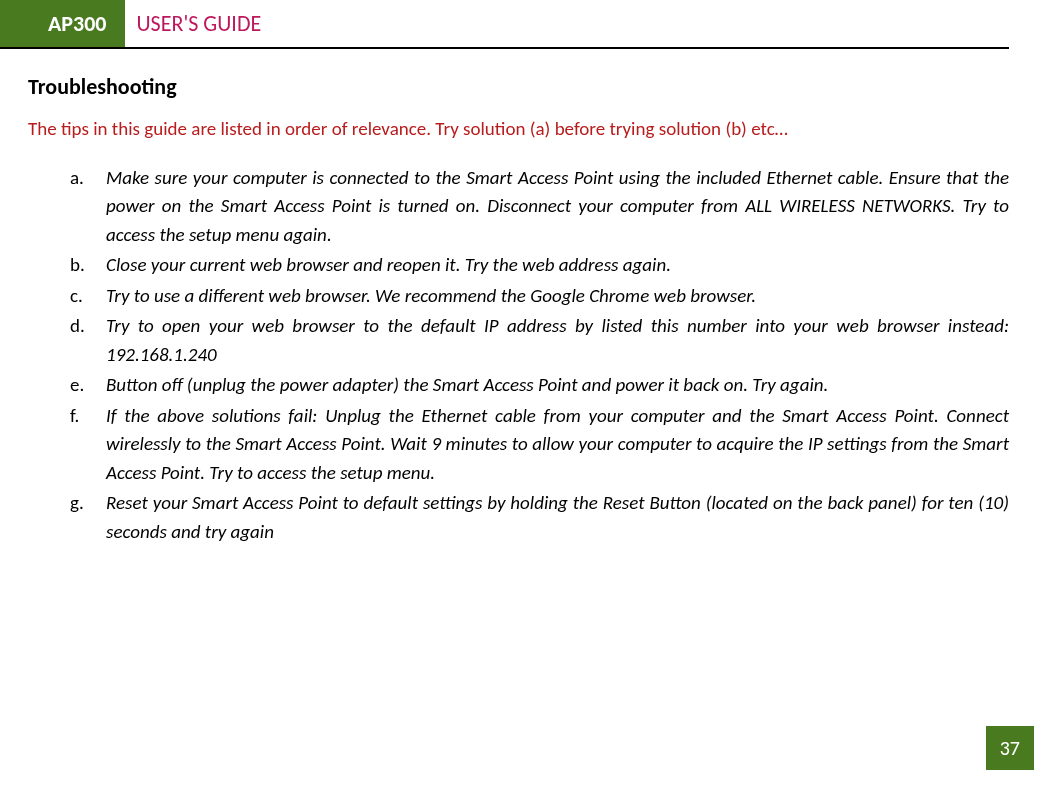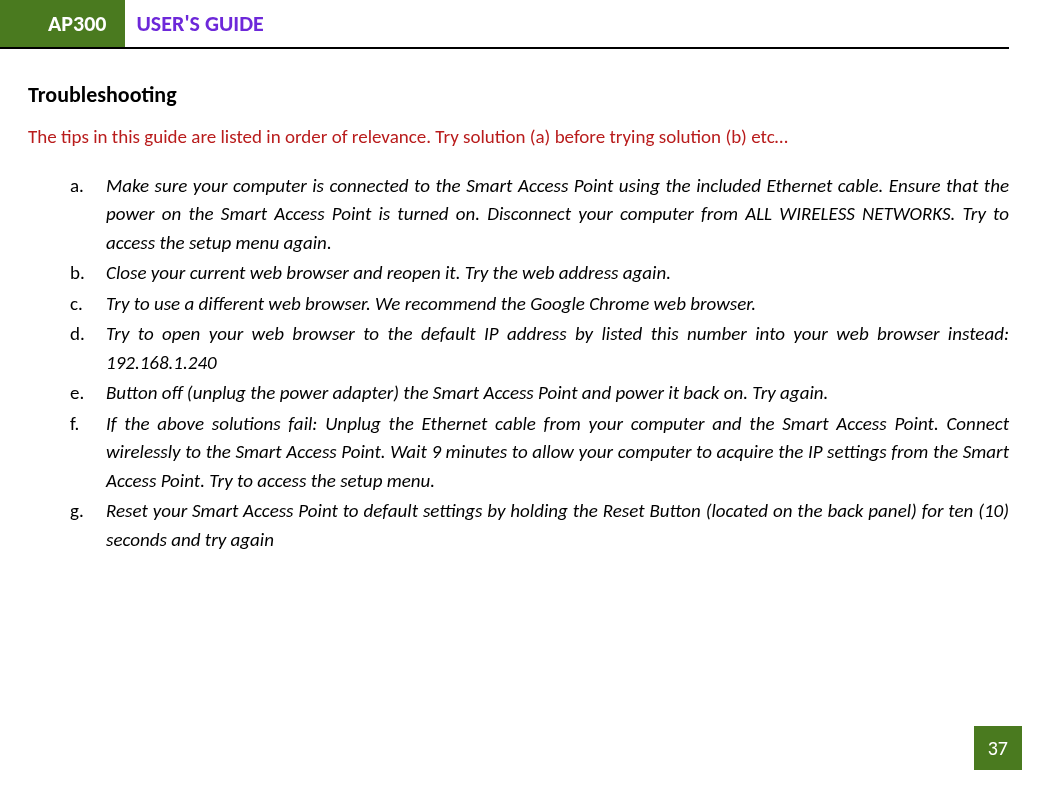--- a/index.html
+++ b/index.html
@@ -12,38 +12,38 @@
       background: #fff;
       width: 1054px;
       height: 792px;
       position: relative;
       padding: 0;
     }
     .header {
       display: flex;
       align-items: stretch;
       border-bottom: 2px solid #000;
-      margin: 0 45px 8px 0;
+      margin: 0 45px 0 0;
     }
     .header-badge {
       background: #4a7a1f;
       color: #fff;
       font-weight: bold;
       font-size: 22px;
       padding: 10px 18px 10px 48px;
       display: flex;
       align-items: center;
     }
     .header-title {
-      font-weight: bold;
+      font-weight: normal;
       font-size: 22px;
       padding: 10px 0 10px 12px;
       display: flex;
       align-items: center;
-      color: #6d28d9;
+      color: #be185d;
     }
     .content {
       padding: 24px 45px 0 28px;
     }
     .section-heading {
       font-weight: bold;
       font-size: 22px;
       color: #000;
       margin-bottom: 16px;
     }
@@ -74,21 +74,21 @@
     .solution-marker {
       min-width: 36px;
       flex-shrink: 0;
     }
     .solution-text {
       flex: 1;
       font-style: italic;
     }
     .page-number-box {
       position: absolute;
-      right: 32px;
+      right: 20px;
       bottom: 22px;
       background: #4a7a1f;
       color: #fff;
       font-size: 20px;
       padding: 10px 14px;
       min-width: 42px;
       text-align: right;
     }
   </style>
 </head>

